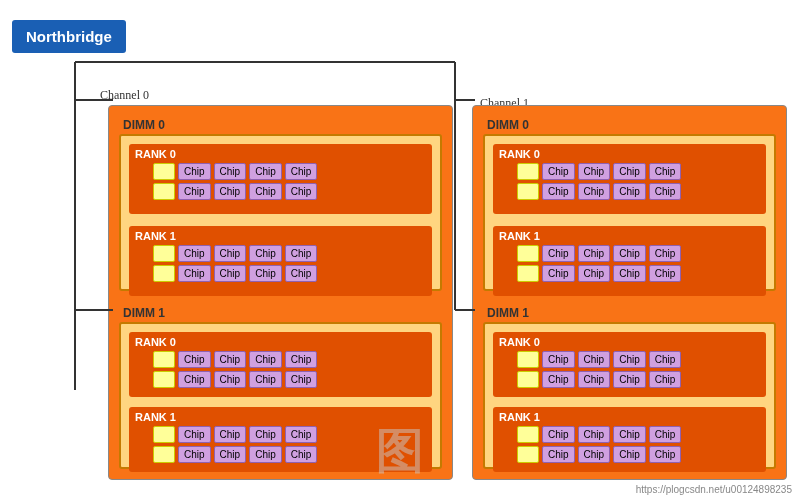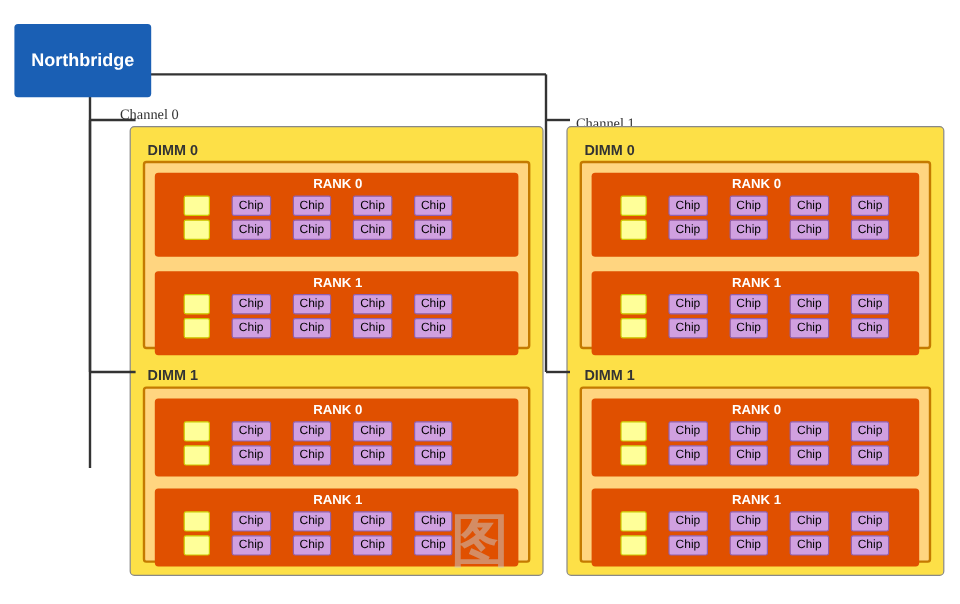--- a/index.html
+++ b/index.html
@@ -22,21 +22,21 @@
 
     
     .northbridge {
       position: absolute;
       top: 20px;
       left: 12px;
       background: #1a5fb4;
       color: #fff;
       font-weight: bold;
       font-size: 15px;
-      padding: 22px 14px;
+      padding: 8px 14px;
       border-radius: 3px;
       z-index: 10;
     }
 
     
     .lines-svg {
       position: absolute;
       top: 0; left: 0;
       width: 800px;
       height: 503px;
@@ -47,21 +47,21 @@
     
     .channel-label {
       position: absolute;
       font-size: 12px;
       color: #333;
       font-family: Liberation Serif, serif;
     }
 
     .channel-area {
       position: absolute;
-      background: #fde047;
+      background: #f97316;
       border: 1.5px solid #888;
       border-radius: 4px;
     }
 
     
     .dimm-area {
       position: absolute;
       background: #ffd580;
       border: 2px solid #c47a00;
       border-radius: 3px;
@@ -79,27 +79,26 @@
       background: #e05000;
       border-radius: 3px;
       padding: 4px;
     }
     .rank-label {
       font-size: 11px;
       font-weight: bold;
       color: #fff;
       margin-bottom: 3px;
       padding-left: 2px;
-      text-align: center;
     }
 
     
     .chip-row {
       display: flex;
-      gap: 18px;
+      gap: 3px;
       margin-bottom: 3px;
       padding-left: 20px;
     }
     .chip-row:last-child {
       margin-bottom: 0;
     }
 
     
     .chip {
       background: #d0a0e0;
@@ -346,14 +345,15 @@
           </div>
         </div>
 
       </div>
     </div>
 
   </div>
 
   <div class="watermark">图</div>
 
+  <div class="url-text">https://plogcsdn.net/u00124898235</div>
 
 </div>
 
 </body></html>

